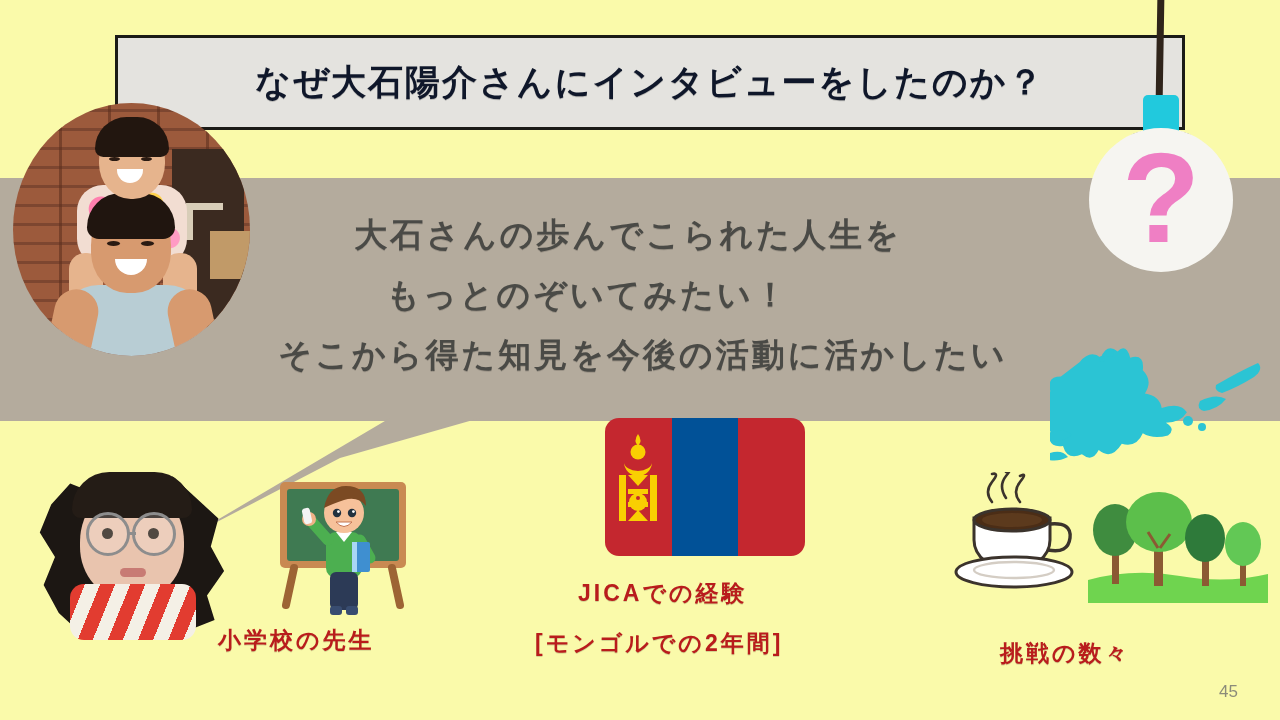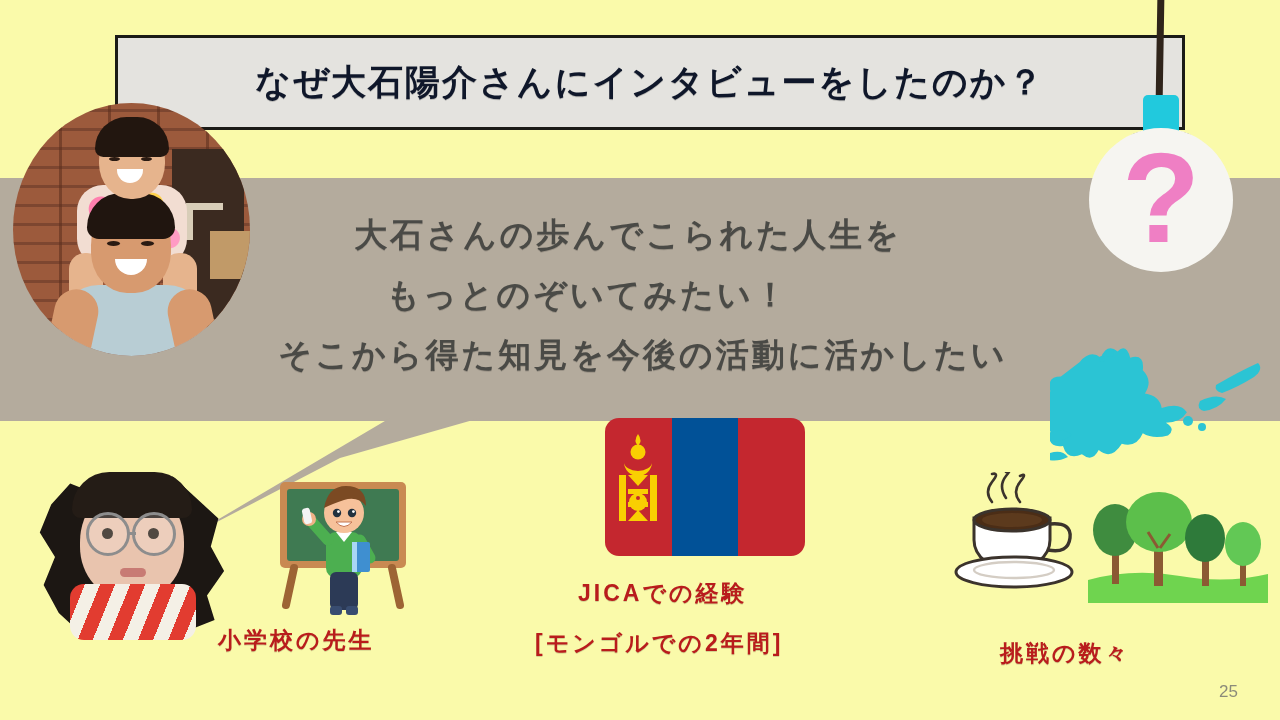--- a/index.html
+++ b/index.html
@@ -429,13 +429,13 @@
     </g>
     <path d="M60 44 l10 16 M82 46 l-10 14" stroke="#8b5a33" stroke-width="3" fill="none"></path>
   </svg>
 </div>
 
 <div class="caption" id="cap-teacher">小学校の先生</div>
 <div class="caption" id="cap-jica-1">JICAでの経験</div>
 <div class="caption" id="cap-jica-2">[モンゴルでの2年間]</div>
 <div class="caption" id="cap-chal">挑戦の数々</div>
 
-<div id="page-num">25</div>
+<div id="page-num">45</div>
 
 </body></html>

